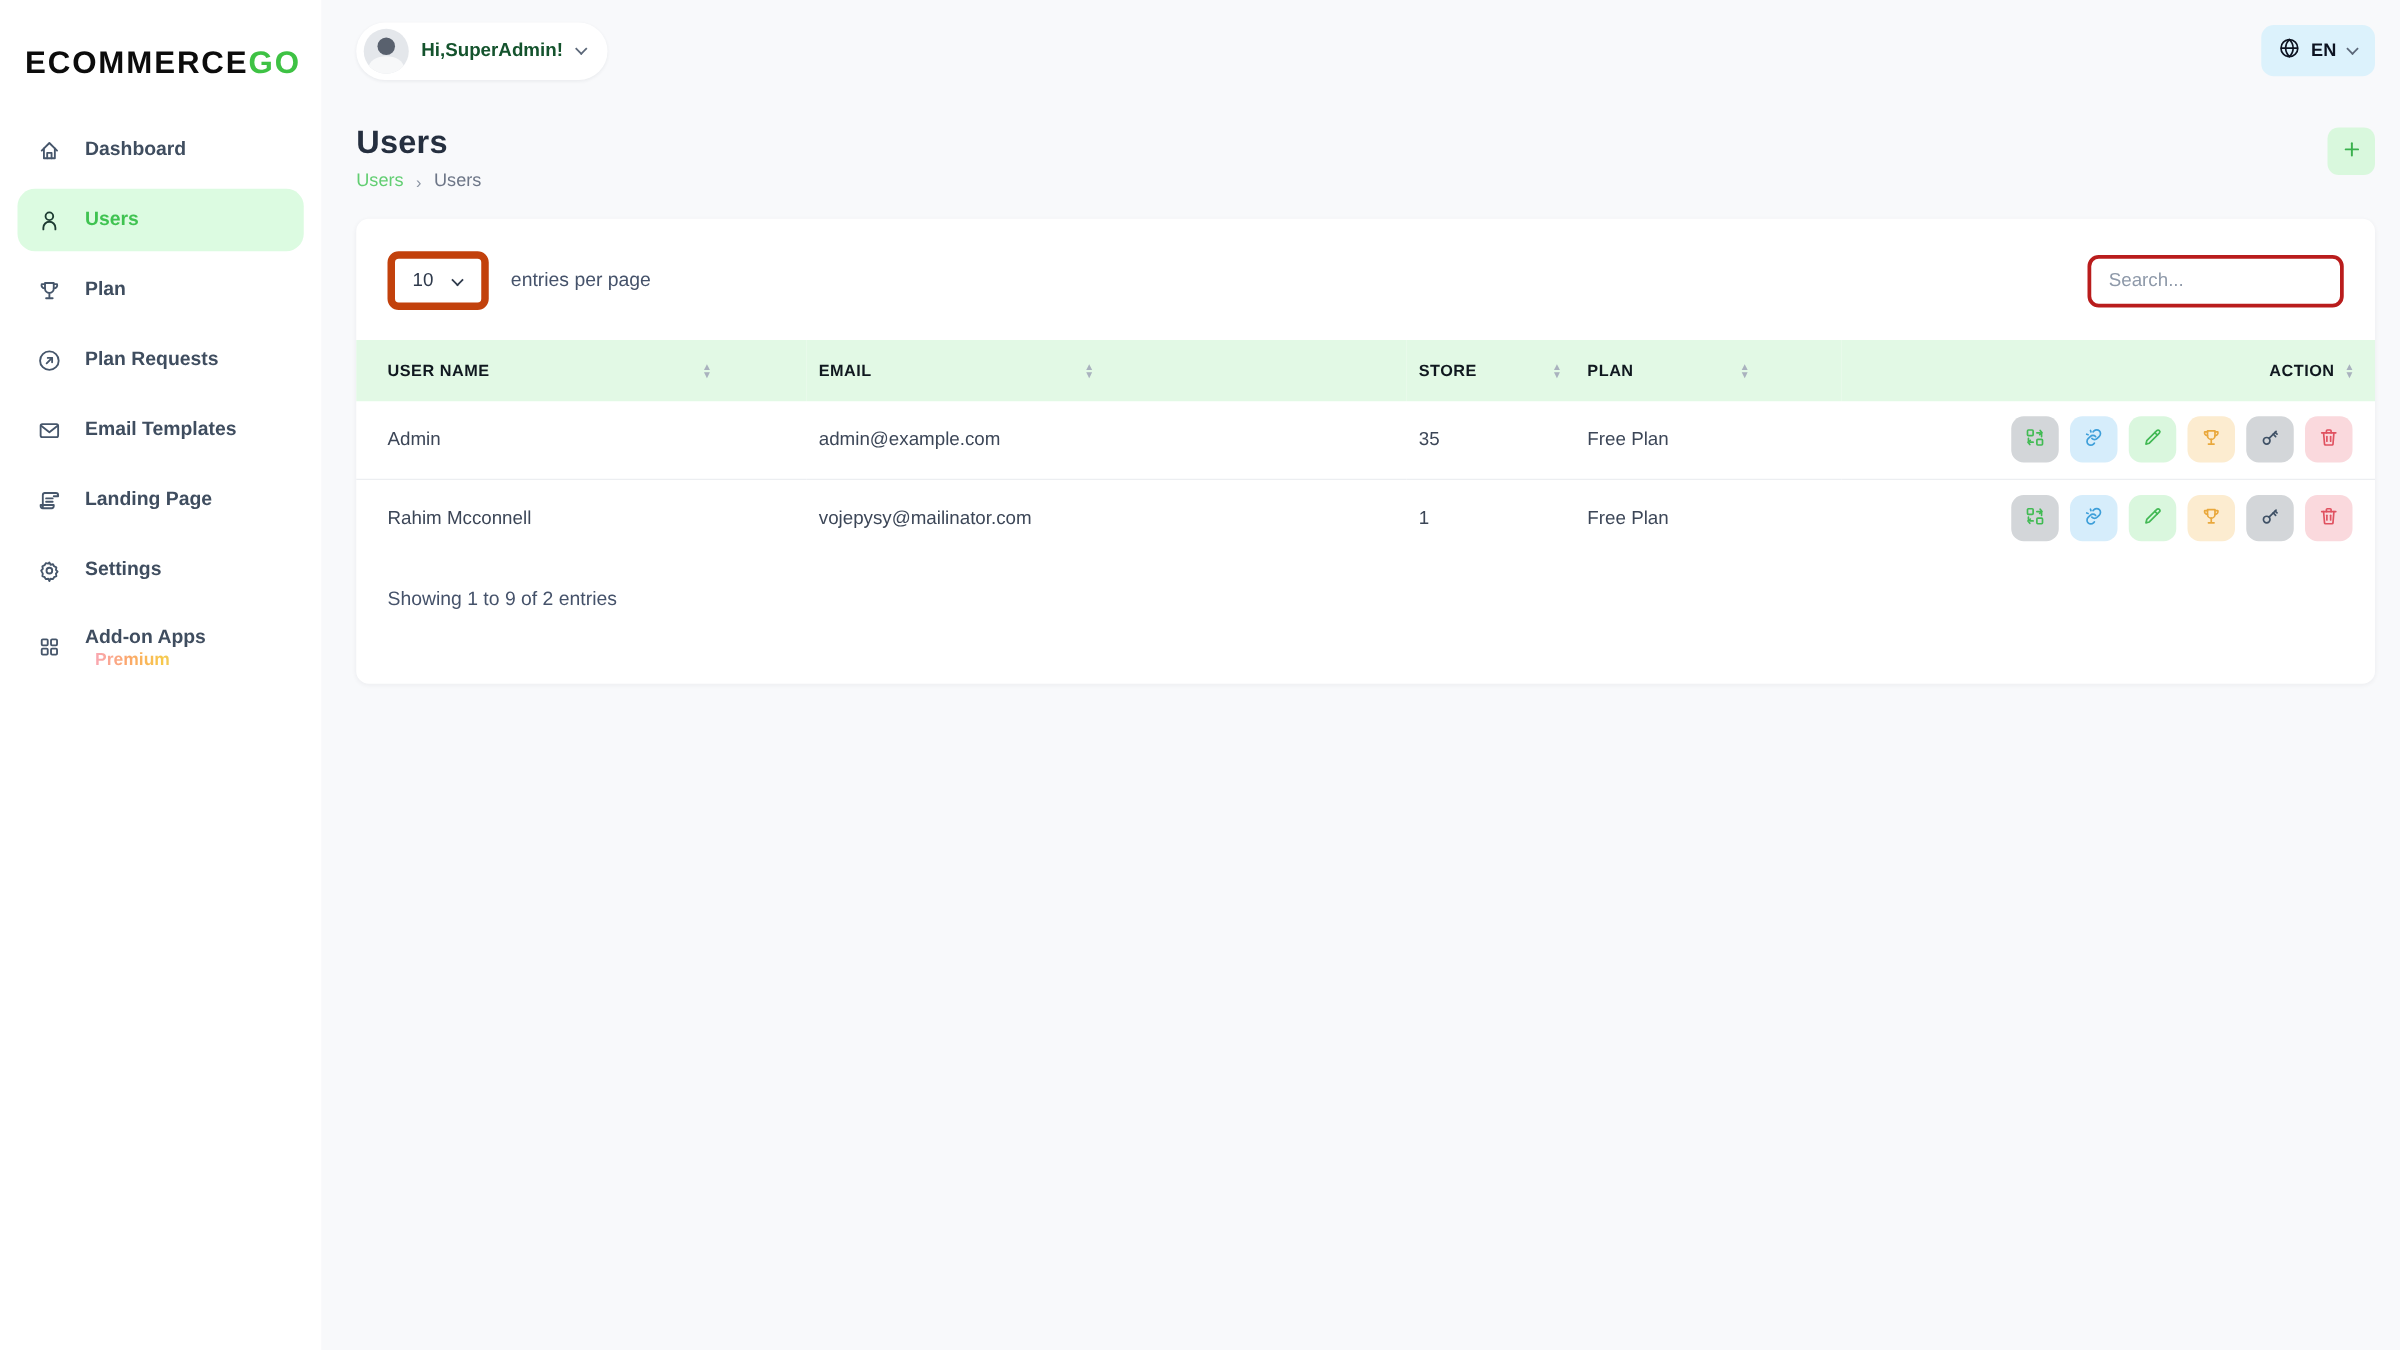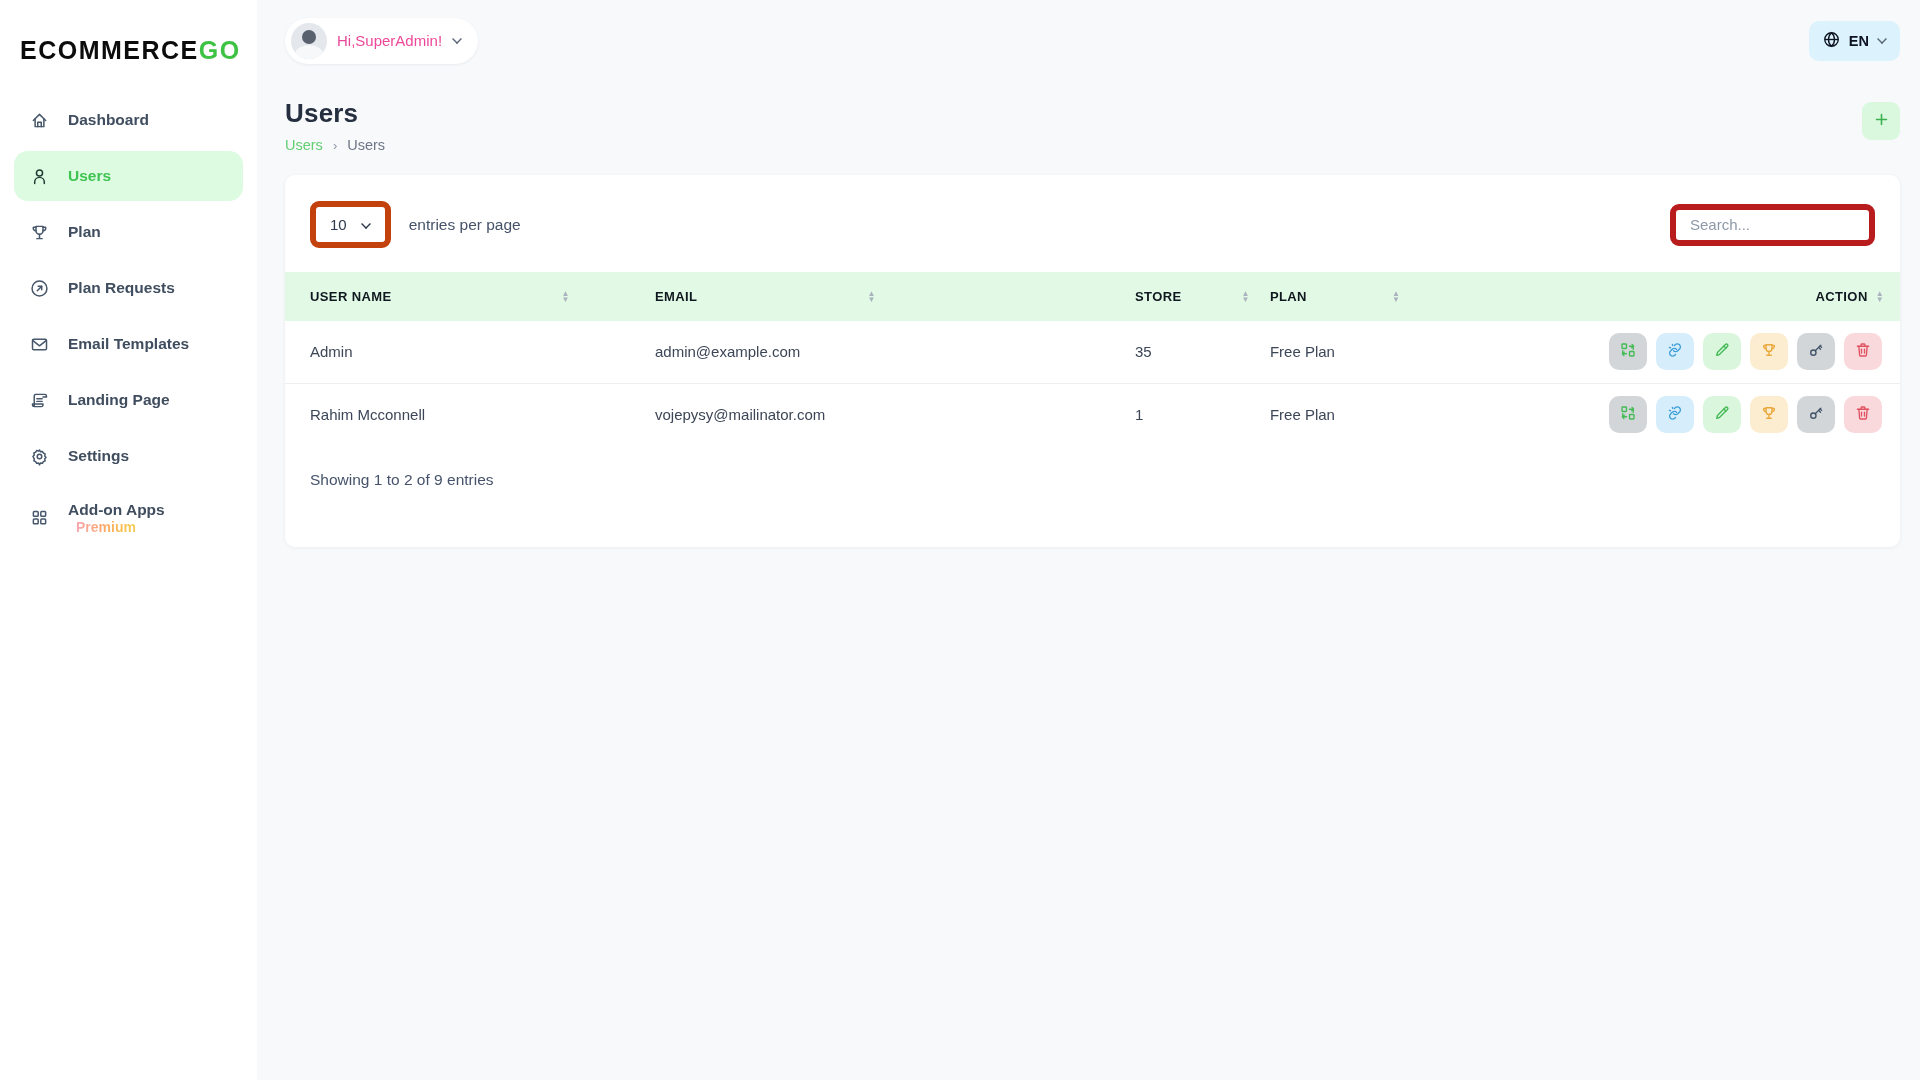--- a/index.html
+++ b/index.html
@@ -37,21 +37,21 @@
   .main { flex:1; position:relative; padding:0 20px 0 28px; }
   .topbar { display:flex; align-items:center; justify-content:space-between; padding-top:11px; height:70px; }
   .user-pill {
     display:flex; align-items:center; gap:10px; background:#ffffff;
     border-radius:999px; padding:5px 16px 5px 6px; box-shadow:0 1px 3px rgba(30,41,59,.07);
     cursor:pointer;
   }
   .avatar { width:36px; height:36px; border-radius:50%; background:#e4e7eb; overflow:hidden; position:relative; }
   .avatar .head { position:absolute; left:11px; top:7px; width:14px; height:14px; border-radius:50%; background:#59616e; }
   .avatar .body { position:absolute; left:4px; top:22px; width:28px; height:18px; border-radius:50% 50% 0 0; background:#f7f8f9; }
-  .user-pill .name { font-size:15px; font-weight:400; color:#ec4899; }
+  .user-pill .name { font-size:15px; font-weight:700; color:#14532d; }
   .chev { width:10px; height:10px; border-right:2px solid #5b6778; border-bottom:2px solid #5b6778; transform:rotate(45deg) scale(.7); margin-top:-4px; }
   .lang-pill {
     display:flex; align-items:center; gap:8px; background:#dcf2fc; border-radius:10px;
     padding:9px 13px; cursor:pointer; font-size:14.5px; font-weight:700; color:#0d1321;
   }
   .lang-pill svg { width:19px; height:19px; stroke:#0d1321; fill:none; stroke-width:1.7; }
   
   .page-head { display:flex; align-items:flex-start; justify-content:space-between; margin-top:28px; }
   .page-title { font-size:26px; font-weight:700; color:#252f3f; letter-spacing:.2px; }
   .breadcrumb { display:flex; align-items:center; gap:10px; margin-top:8px; font-size:14.5px; }
@@ -71,21 +71,21 @@
   }
   .controls { display:flex; align-items:center; padding:26px 25px 24px 25px; }
   .select-box {
     display:flex; align-items:center; gap:14px; border:6px solid #c2410c; border-radius:9px;
     padding:9px 14px; cursor:pointer; background:#fff;
   }
   .select-box .val { font-size:15px; color:#2f3a4c; }
   .select-box .chev { margin-top:-2px; border-color:#2f3a4c; }
   .entries-label { margin-left:18px; font-size:15.5px; color:#45526a; }
   .search-input {
-    margin-left:auto; width:205px; height:42px; border:6px solid #b91c1c; border-radius:9px;
+    margin-left:auto; width:205px; height:42px; border:3px solid #b91c1c; border-radius:9px;
     padding:0 14px; font-size:15px; color:#2f3a4c; outline:none; font-family:inherit; background:#fff;
   }
   .search-input::placeholder { color:#8e99a9; }
   
   table { width:100%; border-collapse:collapse; }
   thead tr { background:#e2f9e5; }
   th {
     text-align:left; font-size:13px; font-weight:700; color:#10181f; letter-spacing:.4px;
     padding:17px 10px; text-transform:uppercase; cursor:pointer; white-space:nowrap;
   }
@@ -426,15 +426,15 @@
                       <path d="M10 11v5"></path>
                       <path d="M14 11v5"></path>
                     </svg></span>
                 </button>
             </span>
           </td>
         </tr>
       </tbody>
     </table>
 
-    <div class="table-footer">Showing 1 to 2 of 9 entries</div>
+    <div class="table-footer">Showing 1 to 9 of 2 entries</div>
   </div>
 </div>
 
 </body></html>

